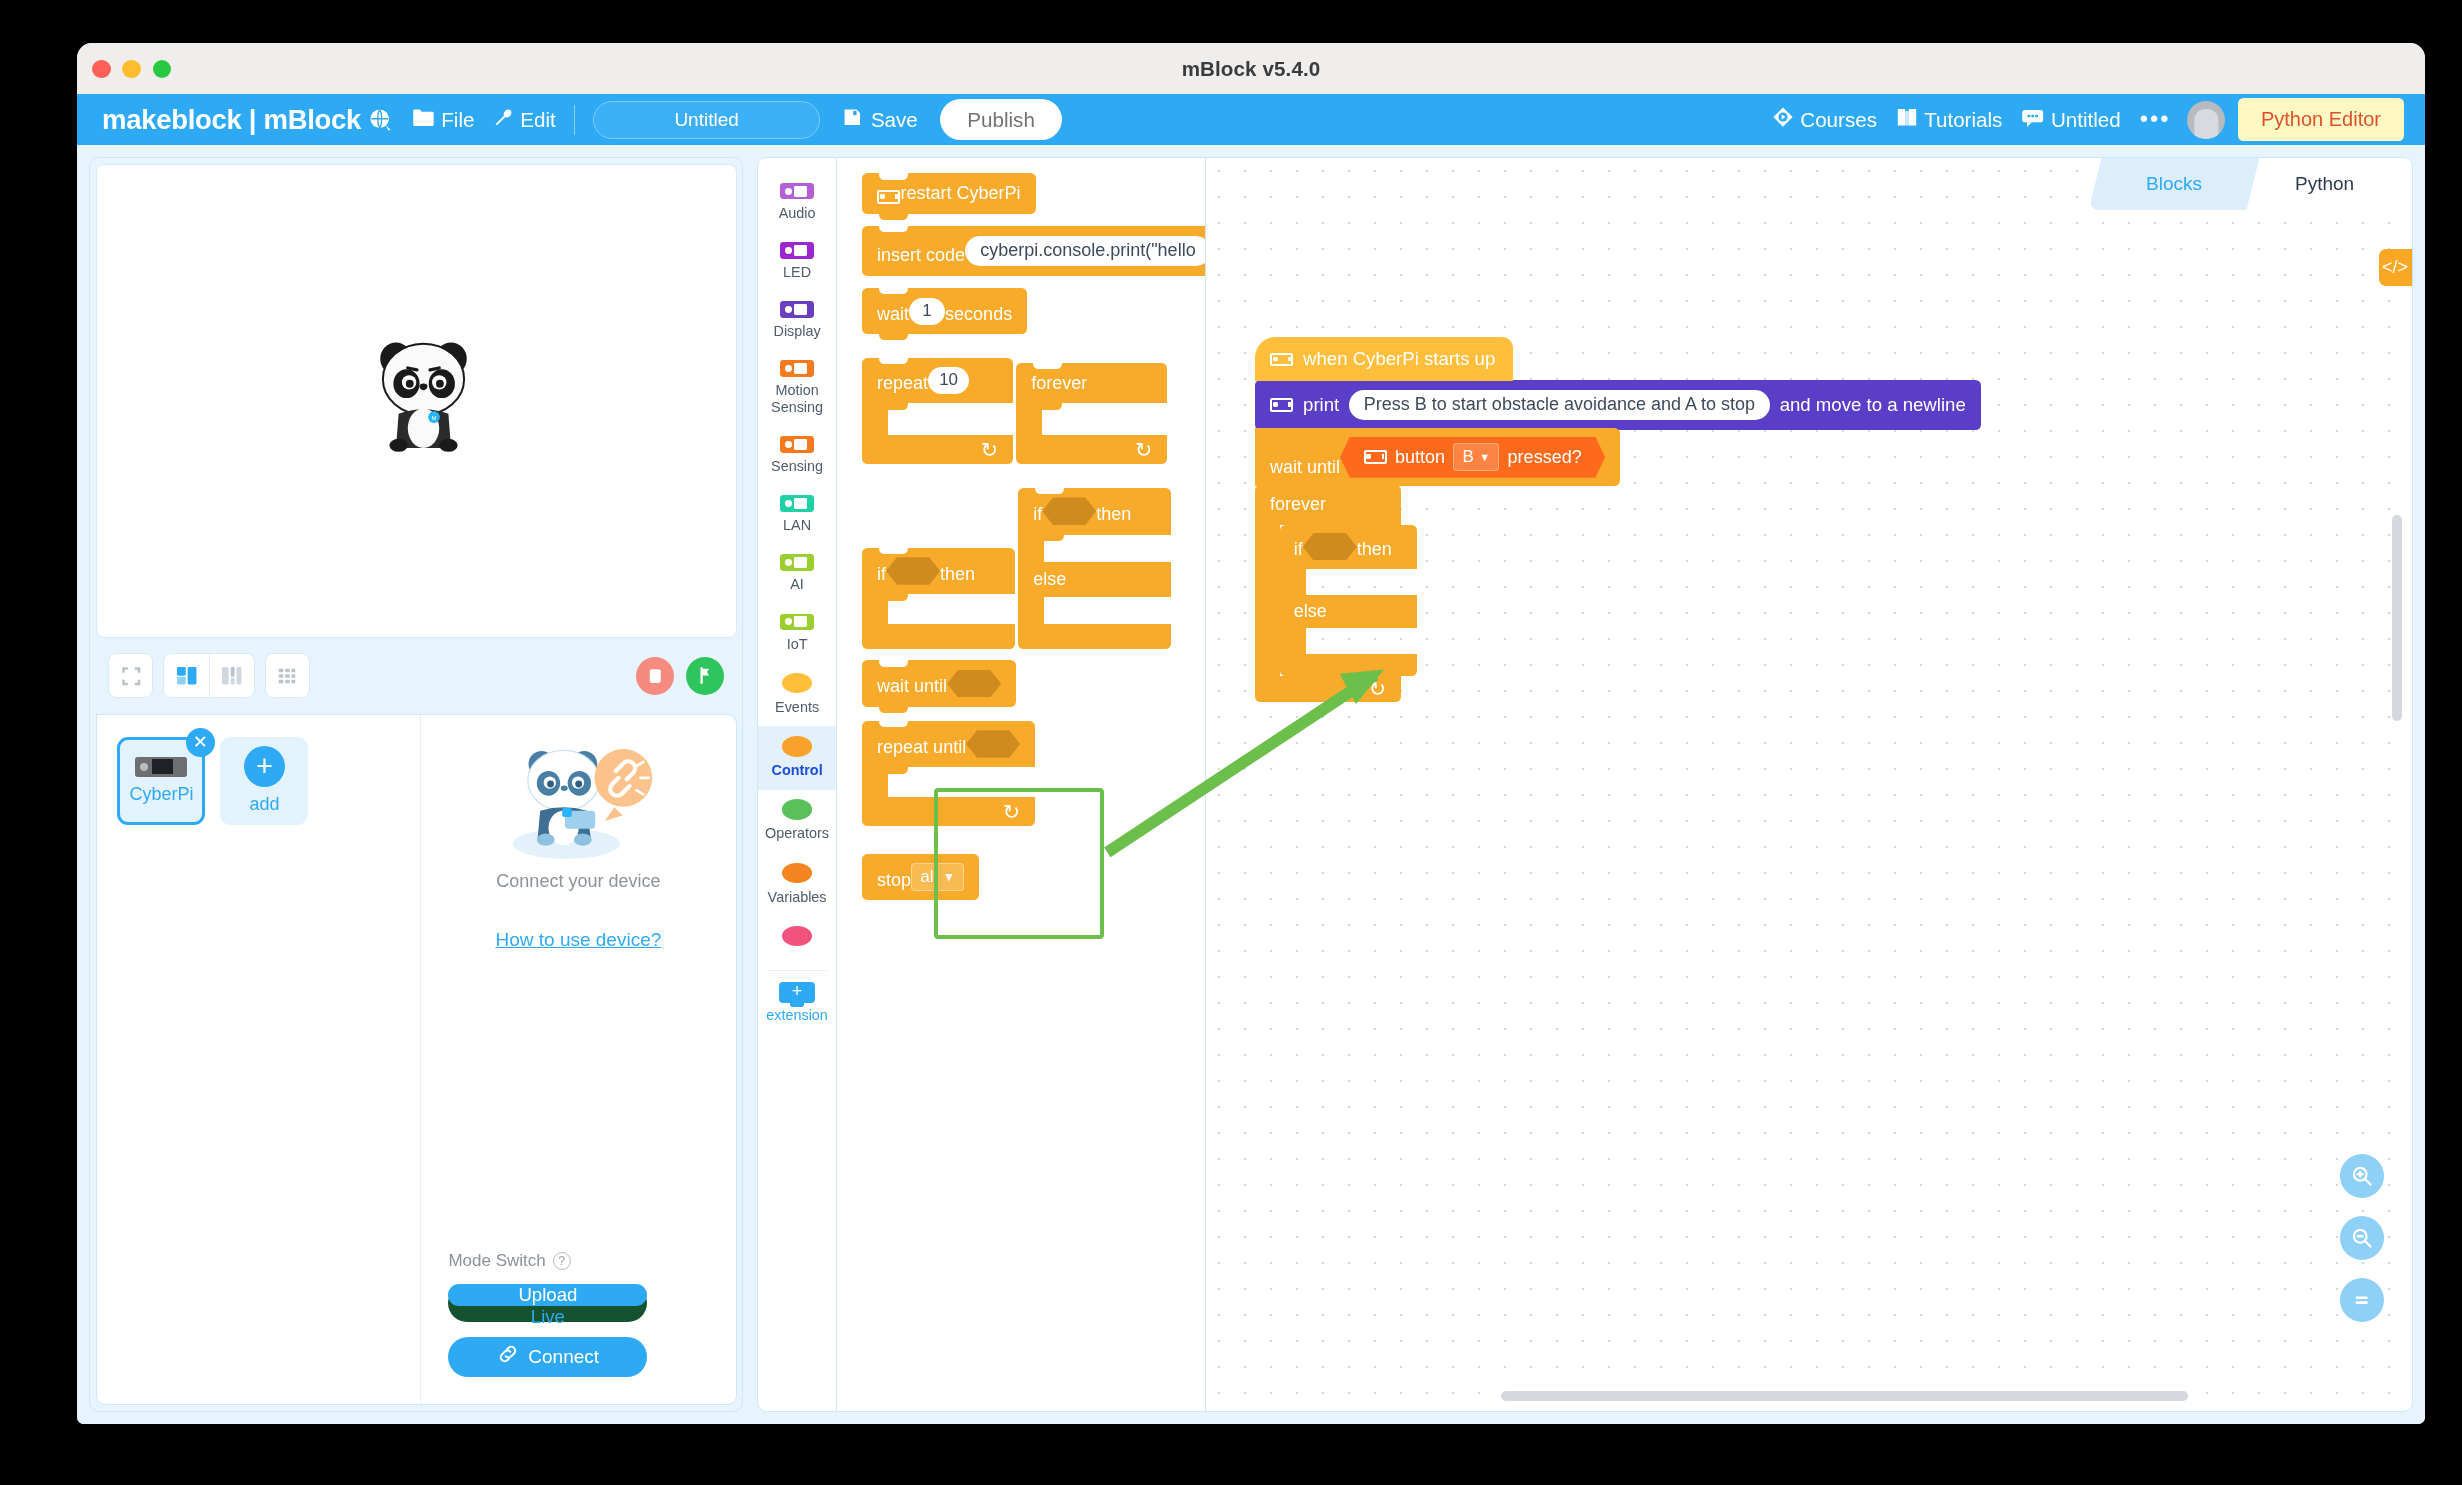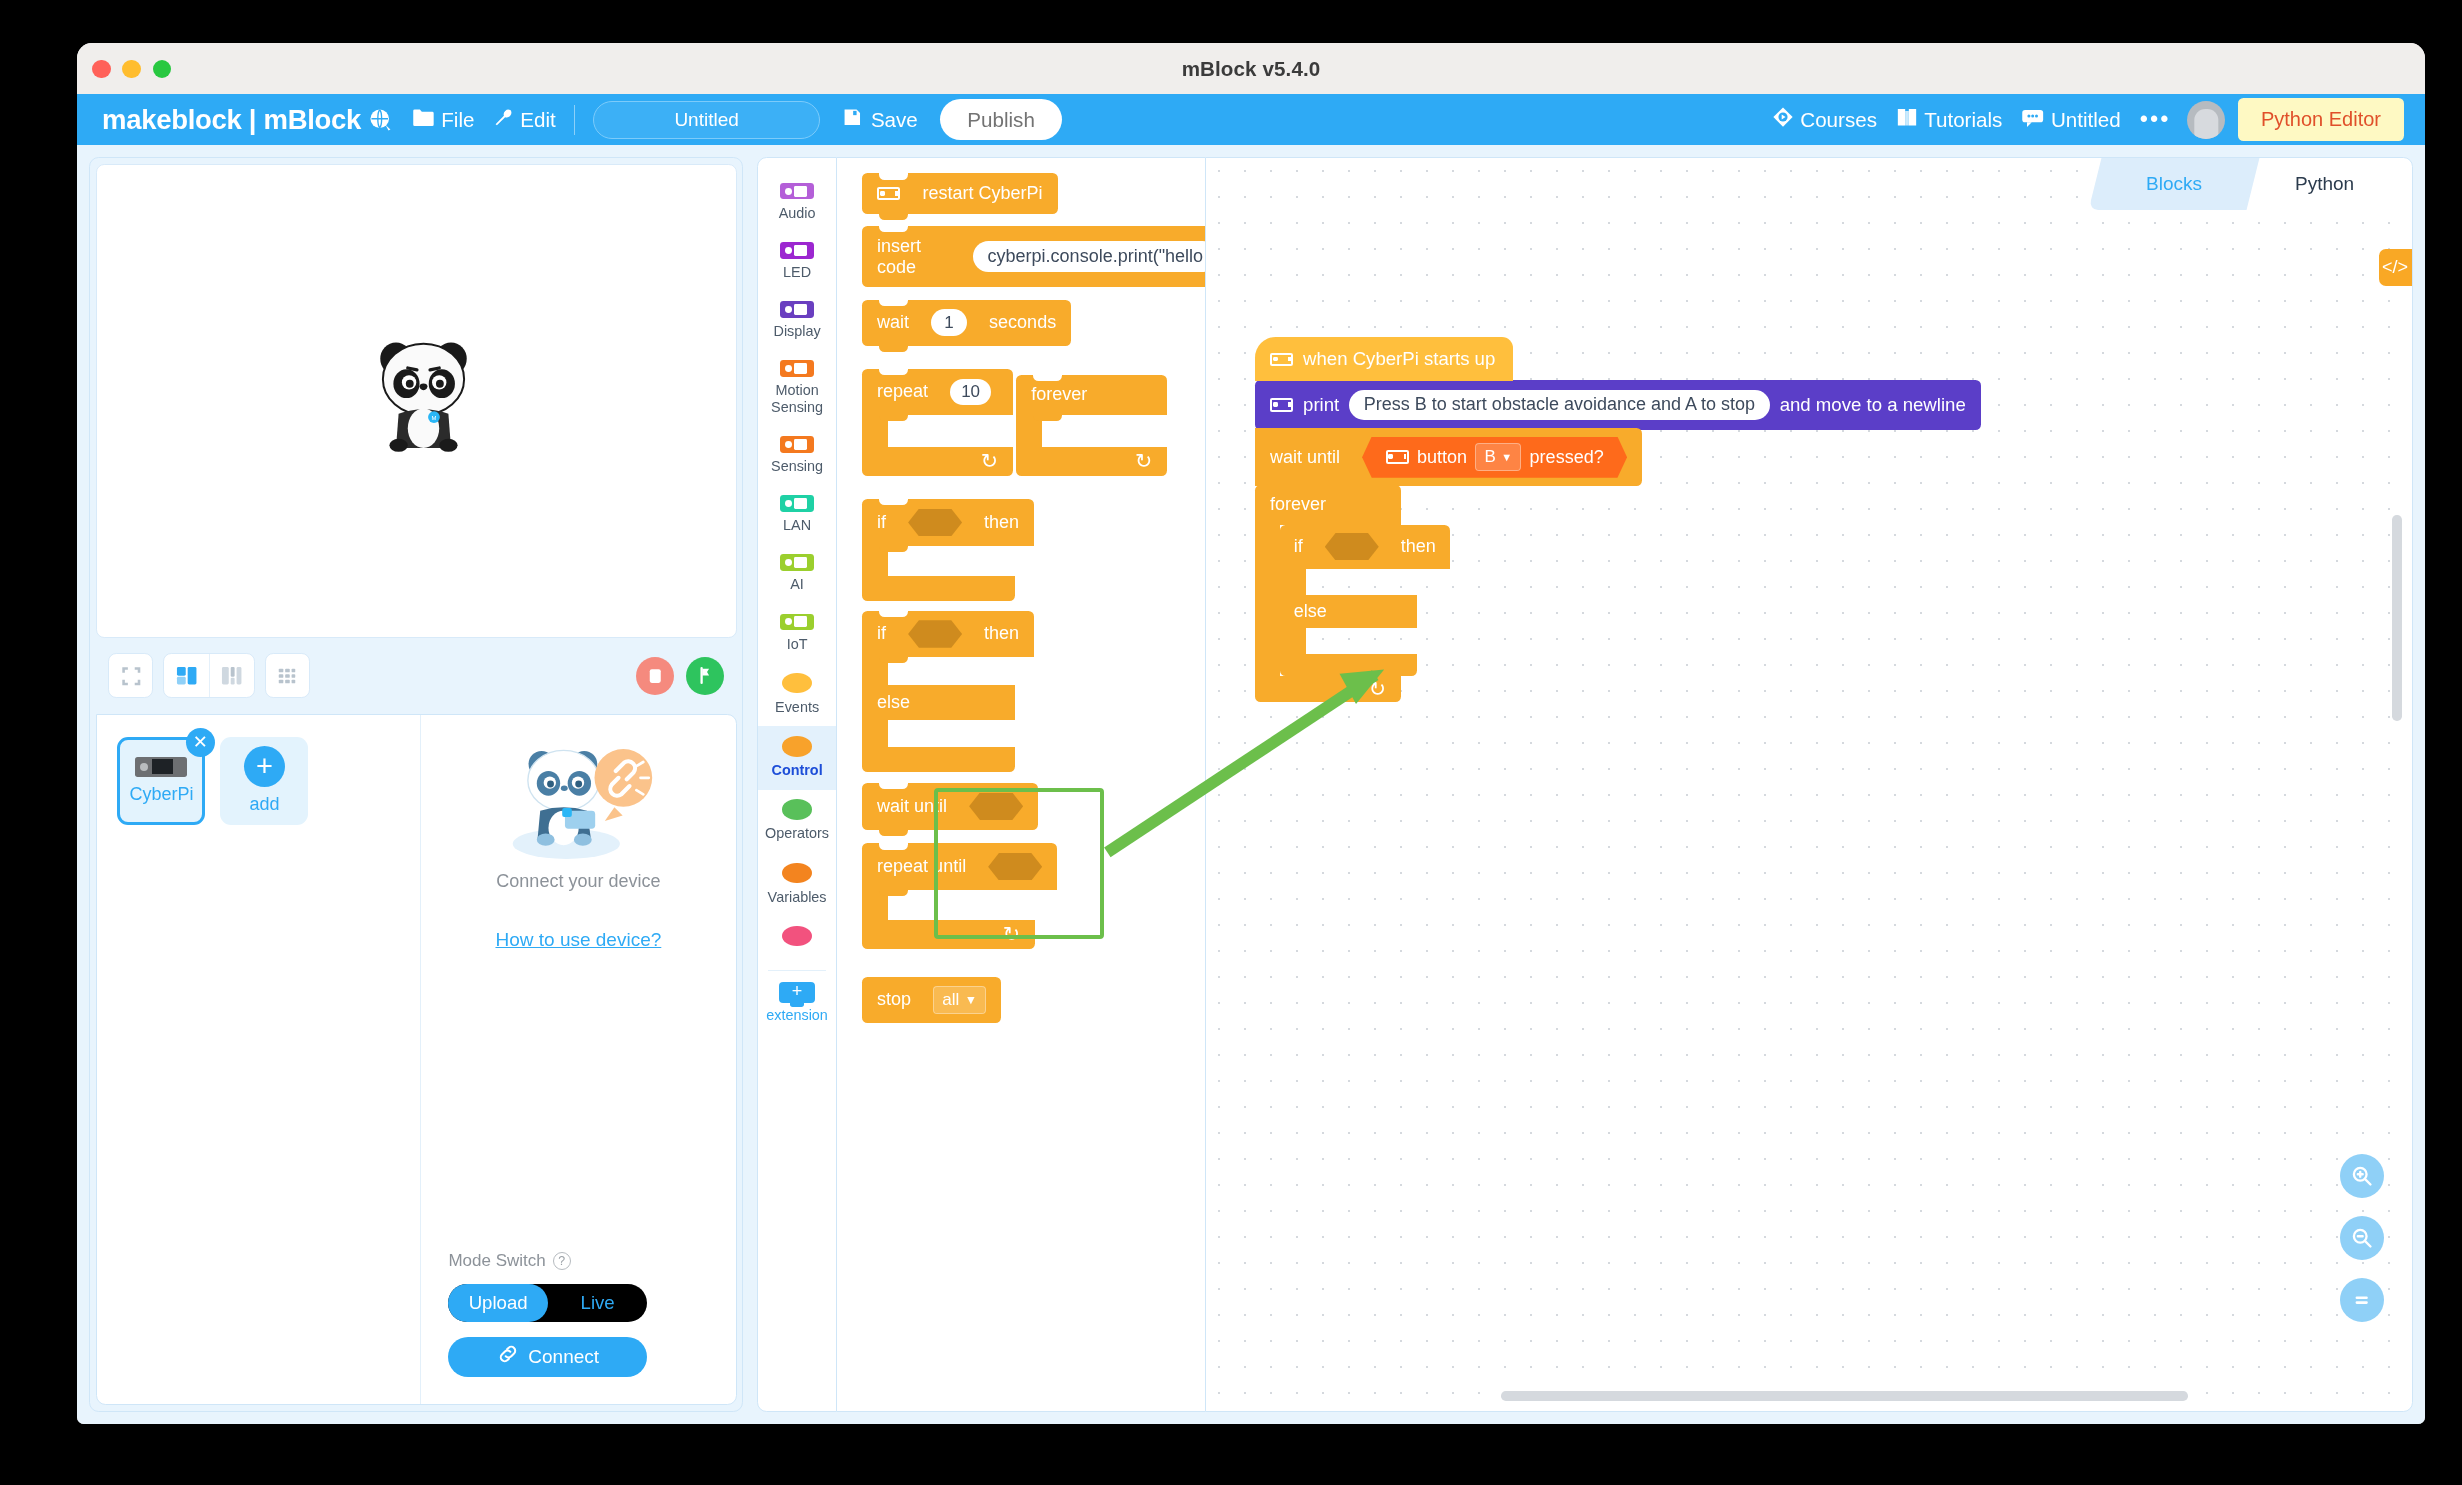--- a/index.html
+++ b/index.html
@@ -225,22 +225,22 @@
   #mode-switch-label {
     font-size: 17px; color: #8c9299;
     display: flex; align-items: center; gap: 6.9px; margin-bottom: 12.4px;
   }
   #mode-help {
     width: 18px; height: 18px; border-radius: 50%;
     border: 1.4px solid #b6bbc0; font-size: 12.4px; color: #9aa0a6;
     display: flex; align-items: center; justify-content: center;
   }
   #mode-toggle {
-    display: flex; background: #000000; border-radius: 19px;
-    width: 199px; height: 38px; margin-bottom: 15px;
+    display: flex; background: #14532d; border-radius: 19px;
+    width: 199px; height: 38px; margin-bottom: 15px; flex-direction: column;
   }
   #mode-toggle > div {
     flex: 1; display: flex; align-items: center; justify-content: center;
     font-size: 18.6px; color: #2eaaf5; border-radius: 19px; cursor: pointer;
   }
   #mode-toggle > div.active { background: #2eaaf5; color: #fff; }
   #connect-btn {
     width: 199px; height: 40px; background: #2eaaf5; color: #fff;
     border-radius: 20px; display: flex; align-items: center;
     justify-content: center; gap: 9.6px; font-size: 19px; cursor: pointer;
@@ -289,21 +289,21 @@
     width: 368px; background: #fff;
     border-top: 1.4px solid #cfe6f8; border-bottom: 1.4px solid #cfe6f8;
     position: relative; overflow: hidden;
   }
   #palette-inner { position: relative; padding: 15px 0 0 25px; }
 
   
   .blk {
     position: relative; background: #f9a825;
     color: #fff; font-size: 18px;
-    display: inline-flex; align-items: center; gap: 22px;
+    display: inline-flex; align-items: flex-end; gap: 0;
     padding: 9.6px 15px; border-radius: 5.5px;
   }
   .blk.orange { background: #f8ab2b; }
   .blk.notch::after {
     content:''; position: absolute; left: 16.5px; bottom: -6.2px;
     width: 29px; height: 6.9px; background: inherit;
     border-radius: 0 0 5.5px 5.5px;
   }
   .blk.notch::before {
     content:''; position: absolute; left: 16.5px; top: 0;

